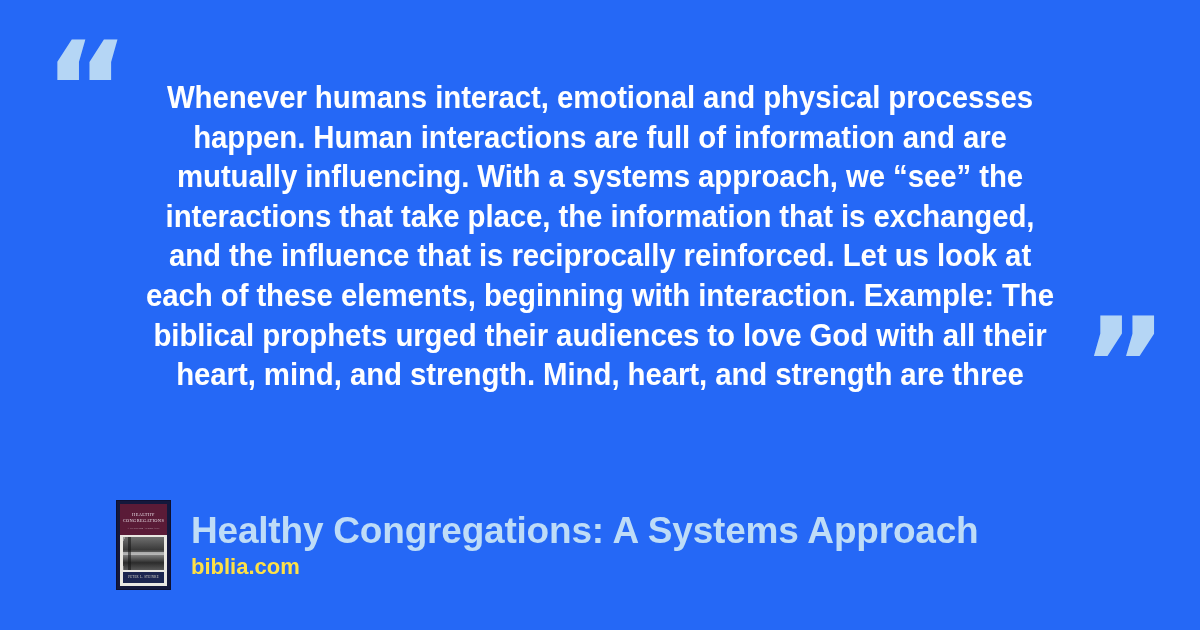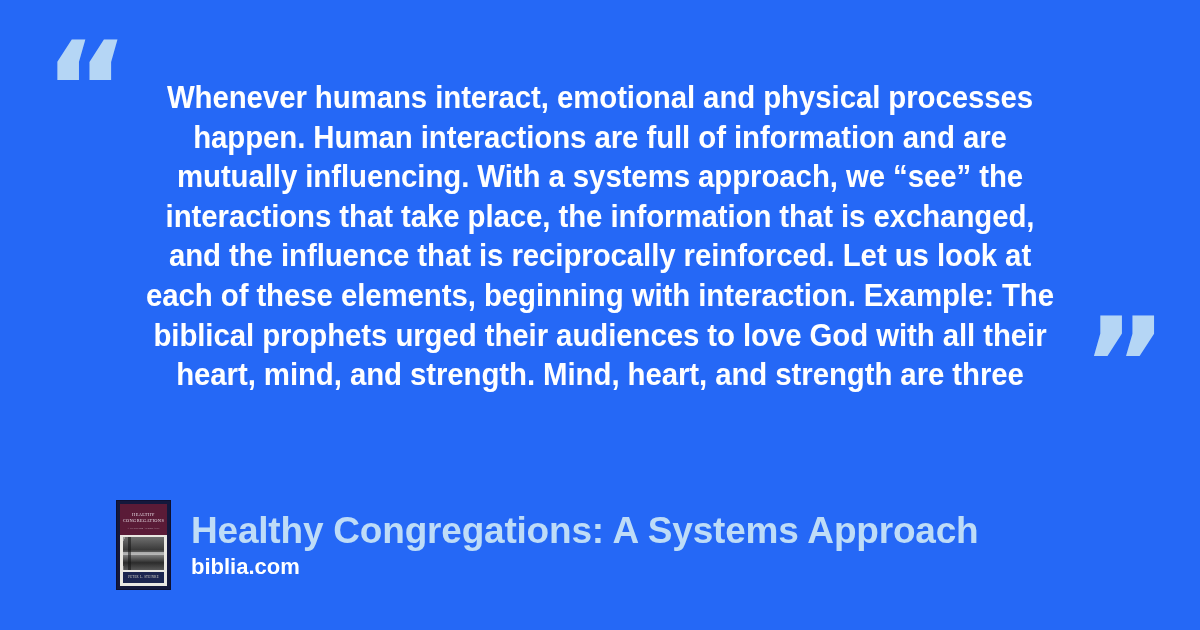--- a/index.html
+++ b/index.html
@@ -216,18 +216,18 @@
         </div>
         <div id="cover-photo"></div>
         <div id="cover-author-band" style="background: rgb(28, 37, 80);">
           <div id="cover-author">Peter L. Steinke</div>
         </div>
       </div>
     </div>
 
     <div id="footer-text">
       <div id="book-title" style="color: rgb(190, 220, 247);">Healthy Congregations: A Systems Approach</div>
-      <div id="site-name" style="color: #ffffff;">biblia.com</div>
+      <div id="site-name" style="color: #fde047;">biblia.com</div>
     </div>
 
   </div>
 
 </div>
 
 </body></html>

